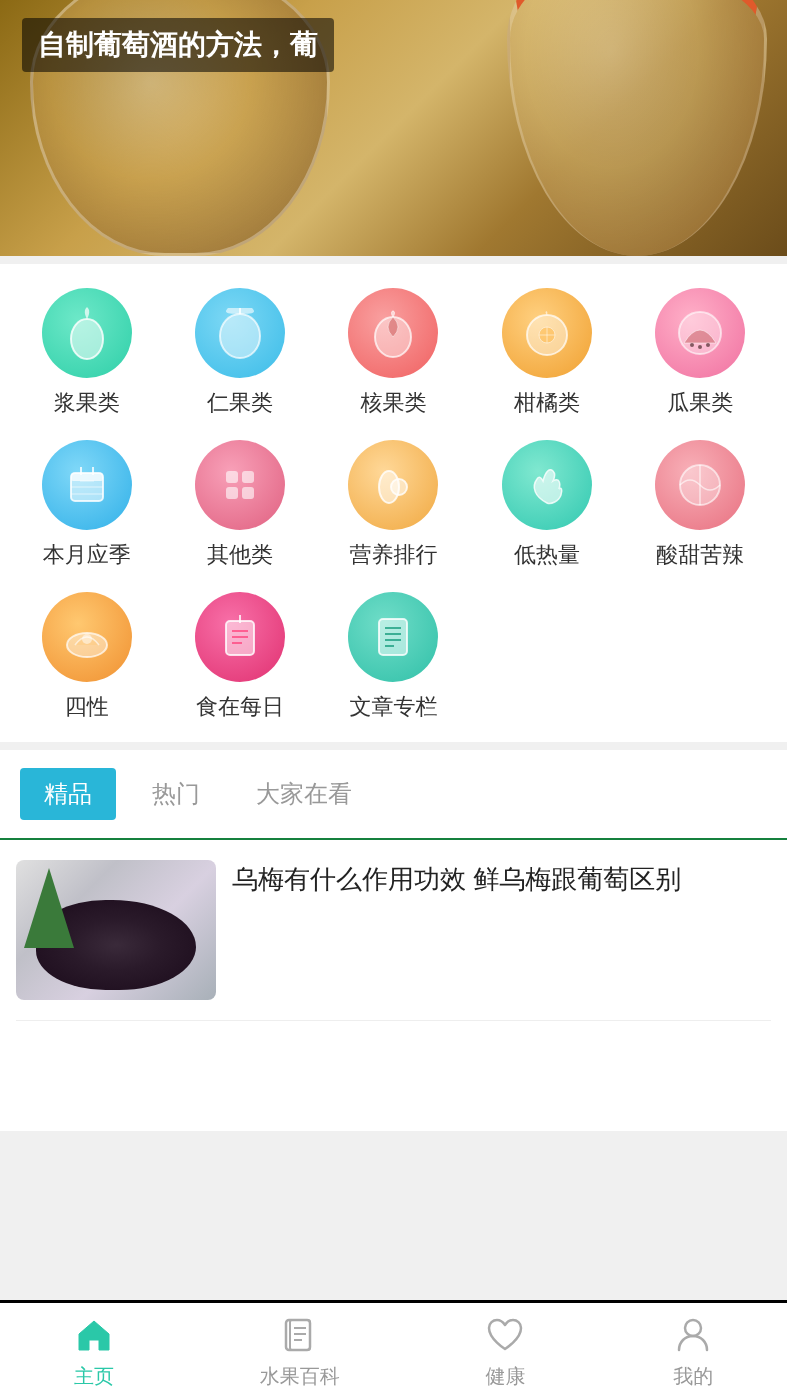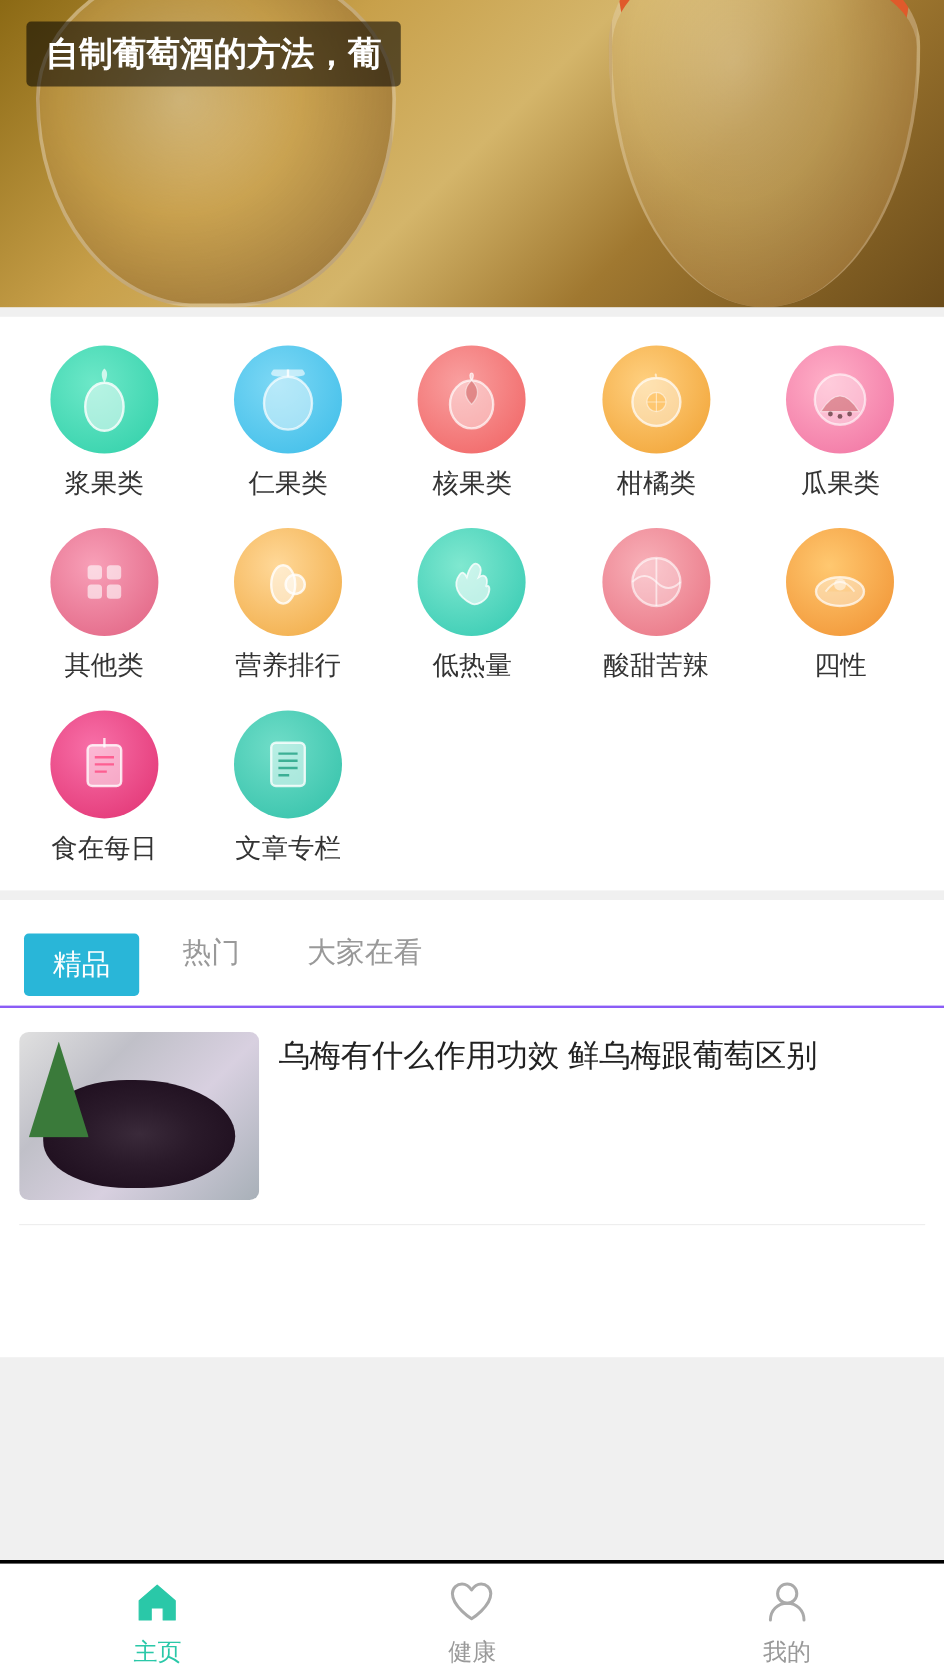--- a/index.html
+++ b/index.html
@@ -103,23 +103,23 @@
     .icon-article { background: radial-gradient(circle at 40% 35%, #70ddc8, #30c0a8); }
 
     
     .tabs-section {
       background: #fff;
       margin: 8px 0 0;
       padding: 0;
     }
     .tabs-header {
       display: flex;
-      align-items: flex-end;
+      align-items: center;
       padding: 0 20px;
-      border-bottom: 2px solid #8b5cf6;
+      border-bottom: 2px solid #15803d;
       gap: 0;
     }
     .tab-item {
       padding: 28px 28px;
       font-size: 24px;
       cursor: pointer;
       color: #999;
       position: relative;
     }
     .tab-active-bg {
@@ -320,20 +320,34 @@
           <circle cx="26" cy="26" r="21" fill="rgba(255,255,255,0.35)" stroke="rgba(255,255,255,0.6)" stroke-width="2"></circle>
           <path d="M10 36 Q26 10 42 36 Z" fill="rgba(180,60,60,0.4)" stroke="rgba(255,255,255,0.5)" stroke-width="1"></path>
           <circle cx="18" cy="38" r="2" fill="rgba(50,20,20,0.6)"></circle>
           <circle cx="26" cy="40" r="2" fill="rgba(50,20,20,0.6)"></circle>
           <circle cx="34" cy="38" r="2" fill="rgba(50,20,20,0.6)"></circle>
         </svg>
       </div>
       <span class="category-label">瓜果类</span>
     </div>
 
+    <div class="category-item">
+      <div class="category-icon icon-season">
+        <svg width="52" height="52" viewBox="0 0 52 52" fill="none">
+          <rect x="10" y="14" width="32" height="28" rx="4" fill="rgba(255,255,255,0.5)" stroke="rgba(255,255,255,0.8)" stroke-width="2"></rect>
+          <rect x="10" y="14" width="32" height="8" rx="2" fill="rgba(255,255,255,0.7)"></rect>
+          <line x1="10" y1="28" x2="42" y2="28" stroke="rgba(255,255,255,0.6)" stroke-width="1"></line>
+          <line x1="10" y1="35" x2="42" y2="35" stroke="rgba(255,255,255,0.6)" stroke-width="1"></line>
+          <line x1="19" y1="22" x2="33" y2="22" stroke="rgba(255,255,255,0.6)" stroke-width="1"></line>
+          <line x1="20" y1="8" x2="20" y2="16" stroke="rgba(255,255,255,0.8)" stroke-width="2"></line>
+          <line x1="32" y1="8" x2="32" y2="16" stroke="rgba(255,255,255,0.8)" stroke-width="2"></line>
+        </svg>
+      </div>
+      <span class="category-label">本月应季</span>
+    </div>
 
     <div class="category-item">
       <div class="category-icon icon-other">
         <svg width="52" height="52" viewBox="0 0 52 52" fill="none">
           <rect x="12" y="12" width="12" height="12" rx="3" fill="rgba(255,255,255,0.6)"></rect>
           <rect x="28" y="12" width="12" height="12" rx="3" fill="rgba(255,255,255,0.6)"></rect>
           <rect x="12" y="28" width="12" height="12" rx="3" fill="rgba(255,255,255,0.6)"></rect>
           <rect x="28" y="28" width="12" height="12" rx="3" fill="rgba(255,255,255,0.6)"></rect>
         </svg>
       </div>
@@ -438,20 +452,32 @@
 
   <div class="nav-item active">
     <div class="nav-icon">
       <svg width="38" height="38" viewBox="0 0 38 38" fill="none">
         <path d="M4 18 L19 5 L34 18 L34 34 L24 34 L24 24 L14 24 L14 34 L4 34 Z" fill="#2ac8a8" stroke="#2ac8a8" stroke-width="1" stroke-linejoin="round"></path>
       </svg>
     </div>
     <span class="nav-label">主页</span>
   </div>
 
+  <div class="nav-item">
+    <div class="nav-icon">
+      <svg width="36" height="38" viewBox="0 0 36 38" fill="none">
+        <rect x="4" y="4" width="24" height="30" rx="3" fill="none" stroke="#aaa" stroke-width="2.5"></rect>
+        <rect x="8" y="4" width="20" height="30" rx="2" fill="none" stroke="#aaa" stroke-width="2"></rect>
+        <line x1="12" y1="12" x2="24" y2="12" stroke="#aaa" stroke-width="2"></line>
+        <line x1="12" y1="18" x2="24" y2="18" stroke="#aaa" stroke-width="2"></line>
+        <line x1="12" y1="24" x2="20" y2="24" stroke="#aaa" stroke-width="2"></line>
+      </svg>
+    </div>
+    <span class="nav-label">水果百科</span>
+  </div>
 
   <div class="nav-item">
     <div class="nav-icon">
       <svg width="38" height="36" viewBox="0 0 38 36" fill="none">
         <path d="M19 32 C19 32 3 22 3 11 C3 6 7 3 11 3 C14 3 17 5 19 8 C21 5 24 3 27 3 C31 3 35 6 35 11 C35 22 19 32 19 32Z" fill="none" stroke="#aaa" stroke-width="2.5" stroke-linejoin="round"></path>
       </svg>
     </div>
     <span class="nav-label">健康</span>
   </div>
 

